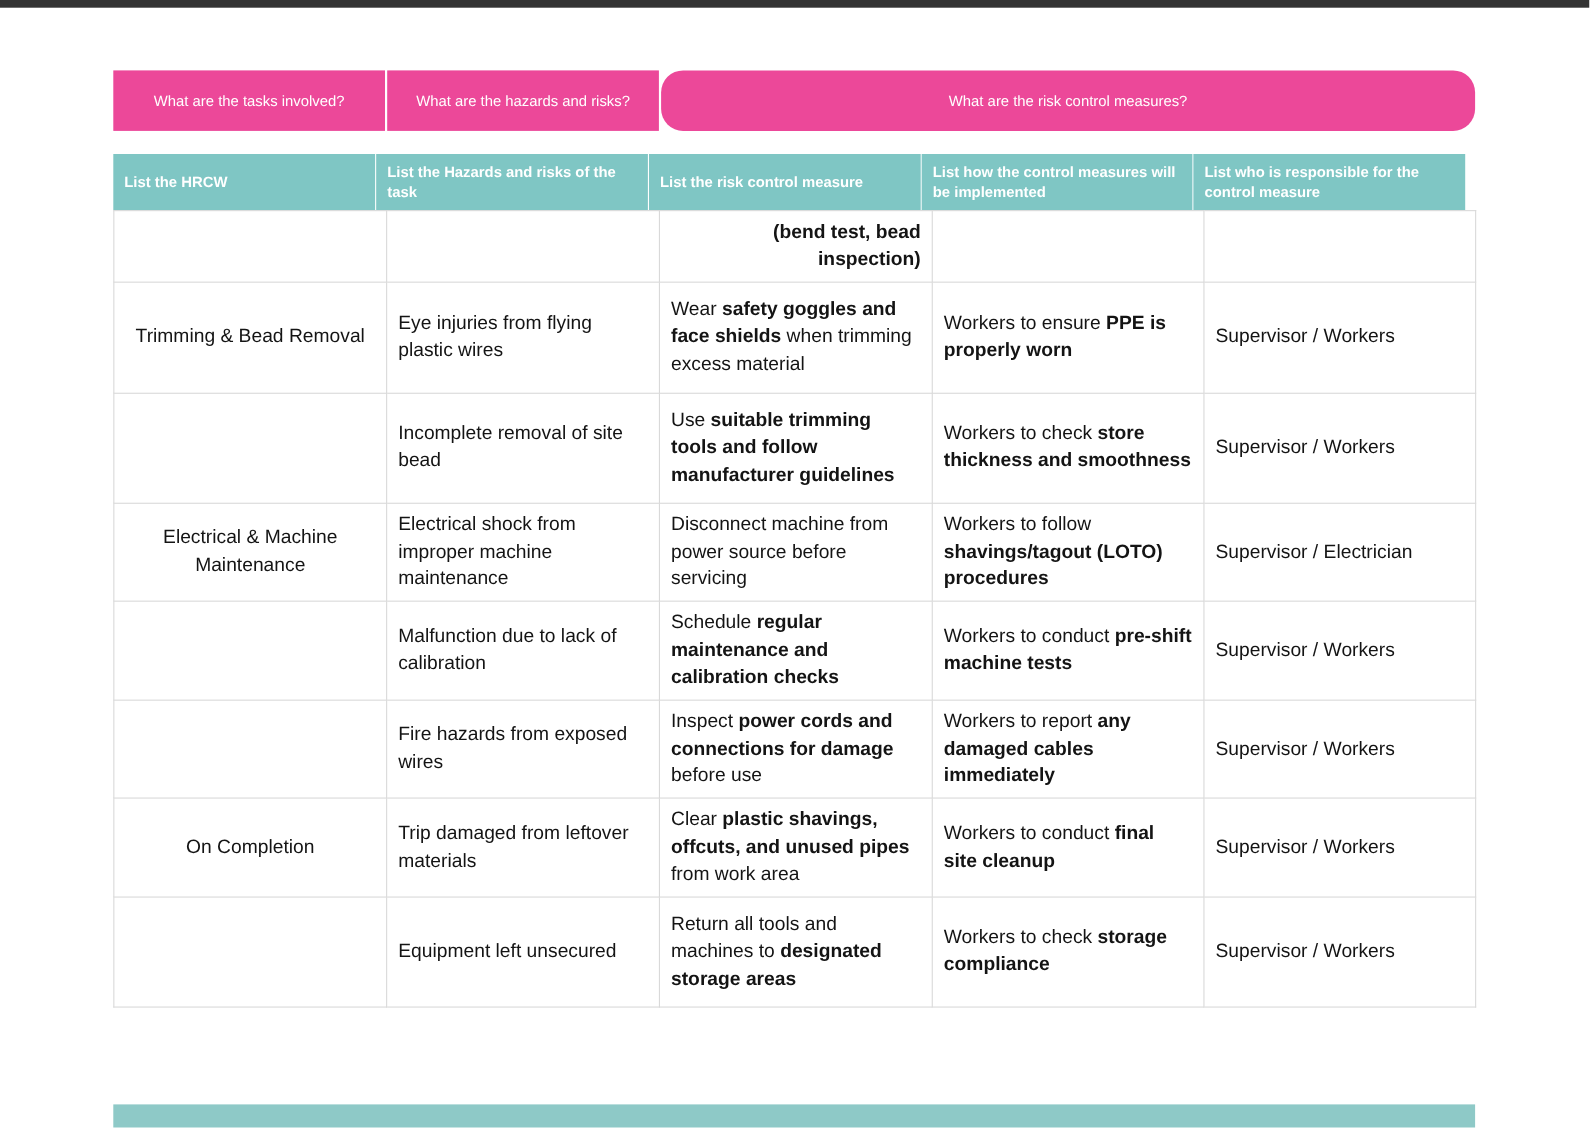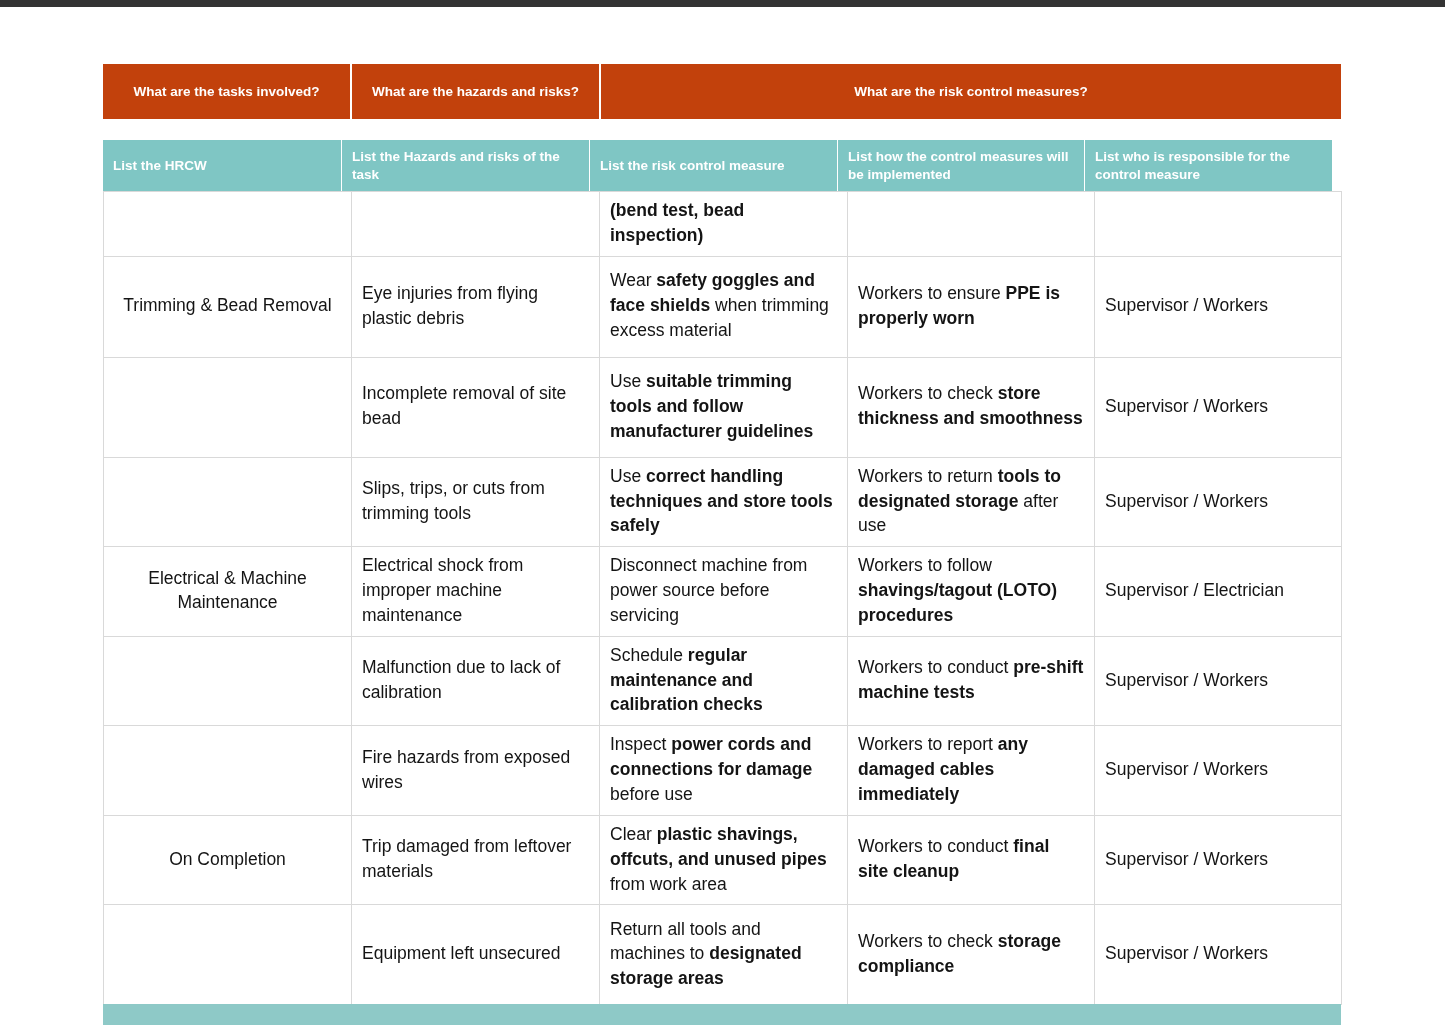--- a/index.html
+++ b/index.html
@@ -29,34 +29,34 @@
   
   .group-header {
     position: absolute;
     left: 103px;
     top: 57px;
     width: 1238px;
     height: 55px;
     display: flex;
   }
   .gh-cell {
-    background: #c2410c;
+    background: #ec4899;
     color: #ffffff;
-    font-weight: bold;
+    font-weight: normal;
     font-size: 13.5px;
     display: flex;
     align-items: center;
     justify-content: center;
     text-align: center;
     box-sizing: border-box;
     padding: 0 1px;
   }
   .gh-c1 { width: 247px; margin-right: 2px; }
   .gh-c2 { width: 247px; margin-right: 2px; }
-  .gh-c3 { flex: 1; }
+  .gh-c3 { flex: 1; border-radius: 20px; }
 
   
   .col-header {
     position: absolute;
     left: 103px;
     top: 133px;
     width: 1238px;
     height: 51px;
     display: flex;
   }
@@ -137,46 +137,39 @@
 
   <table class="tbl">
     <colgroup>
       <col style="width:248px">
         <col style="width:248px">
         <col style="width:248px">
         <col style="width:247px">
         <col style="width:247px">
     </colgroup>
     <tbody>
-        <tr style="height: 52px;">
+        <tr style="height: 52px; text-align: right;">
           <td class="c-task"></td>
           <td></td>
           <td><b>(bend test, bead inspection)</b></td>
           <td></td>
           <td></td>
         </tr>
         <tr style="height: 101px;">
           <td class="c-task">Trimming &amp; Bead Removal</td>
-          <td>Eye injuries from flying plastic debris</td>
+          <td>Eye injuries from flying plastic wires</td>
           <td>Wear <b>safety goggles and face shields</b> when trimming excess material</td>
           <td>Workers to ensure <b>PPE is properly worn</b></td>
           <td>Supervisor / Workers</td>
         </tr>
         <tr style="height: 100px;">
           <td class="c-task"></td>
           <td>Incomplete removal of site bead</td>
           <td>Use <b>suitable trimming tools and follow manufacturer guidelines</b></td>
           <td>Workers to check <b>store thickness and smoothness</b></td>
-          <td>Supervisor / Workers</td>
-        </tr>
-        <tr style="height: 78px;">
-          <td class="c-task"></td>
-          <td>Slips, trips, or cuts from trimming tools</td>
-          <td>Use <b>correct handling techniques and store tools safely</b></td>
-          <td>Workers to return <b>tools to designated storage</b> after use</td>
           <td>Supervisor / Workers</td>
         </tr>
         <tr style="height: 77px;">
           <td class="c-task">Electrical &amp; Machine Maintenance</td>
           <td>Electrical shock from improper machine maintenance</td>
           <td>Disconnect machine from power source before servicing</td>
           <td>Workers to follow <b>shavings/tagout (LOTO) procedures</b></td>
           <td>Supervisor / Electrician</td>
         </tr>
         <tr style="height: 75px;">

